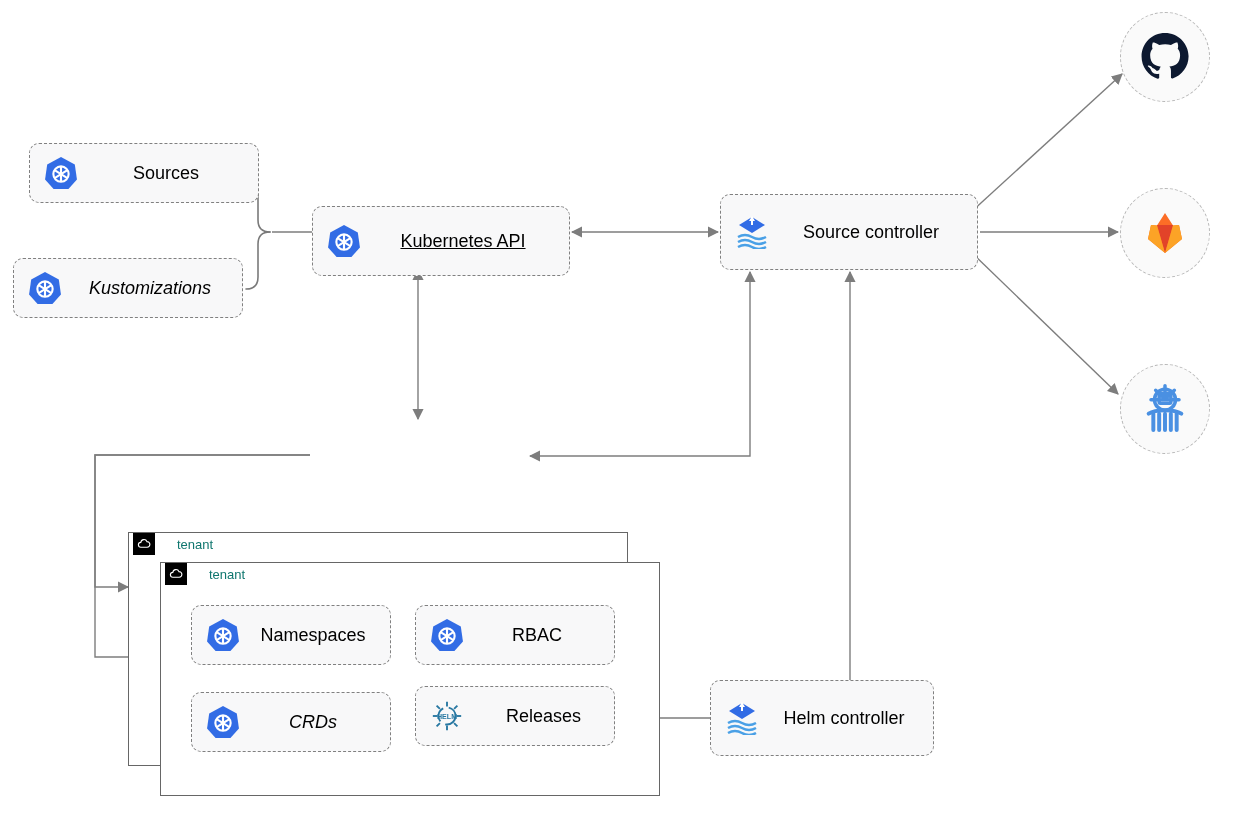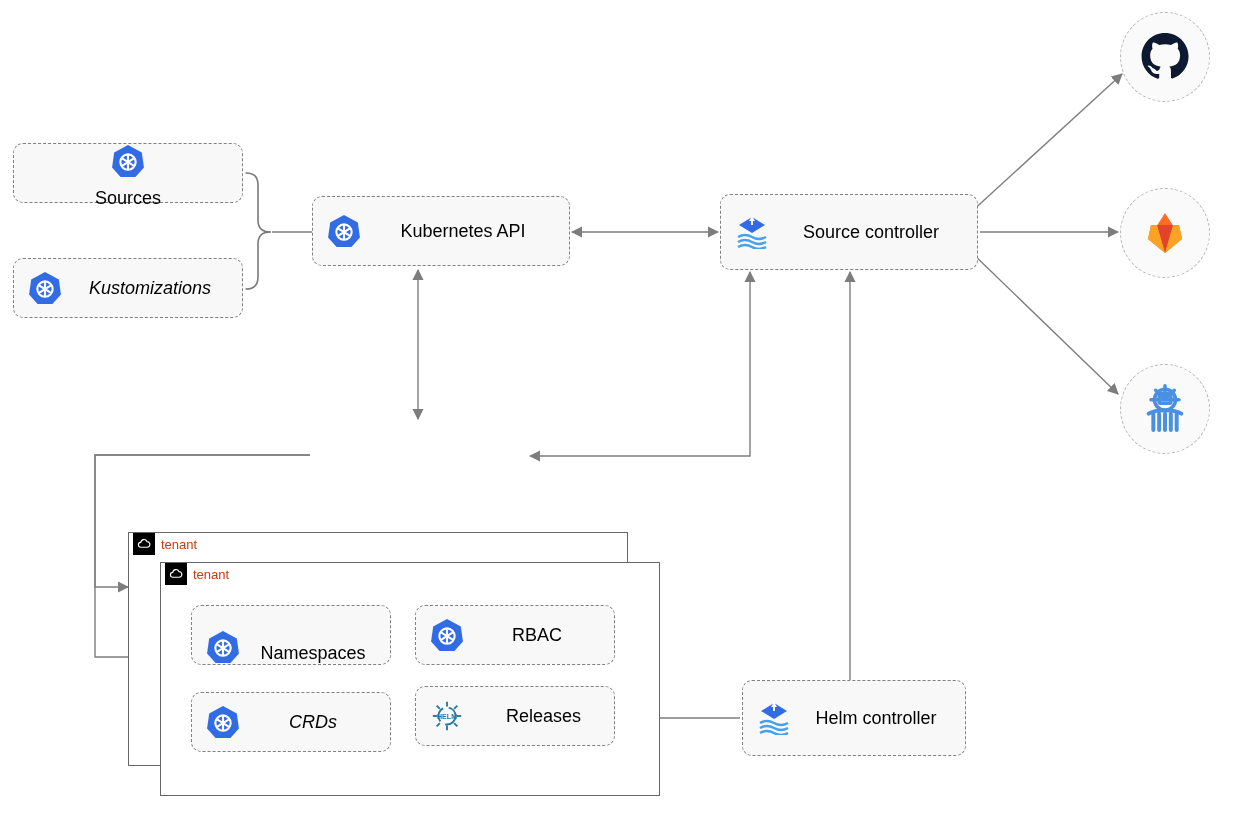--- a/index.html
+++ b/index.html
@@ -76,23 +76,24 @@
   }
   .tenant-header .chip {
     background: #000;
     width: 22px;
     height: 22px;
     display: flex;
     align-items: center;
     justify-content: center;
   }
   .tenant-header .txt {
-    color: #c2410c;
+    color: #0f766e;
     font-size: 13px;
     padding-top: 1px;
+    margin-left: 16px;
   }
 
   
   svg.arrows {
     position: absolute;
     left: 0; top: 0;
     width: 1244px;
     height: 816px;
     pointer-events: none;
   }
@@ -138,21 +139,21 @@
   <path class="arrowline" d="M 980 232 L 1118 232" marker-end="url(#arrow)"></path>
 
   <path class="arrowline" d="M 970 251 L 1118 394" marker-end="url(#arrow)"></path>
 
   <path class="arrowline" d="M 310 455 L 95 455 L 95 587 L 128 587" marker-end="url(#arrow)"></path>
   <path class="arrowline" d="M 310 455 L 95 455 L 95 657 L 160 657" marker-end="url(#arrow)"></path>
 
   <line class="arrowline" x1="740" y1="718" x2="618" y2="718" marker-end="url(#arrow)"></line>
 </svg>
 
-<div class="node" style="left:13px; top:143px; width:230px; height:60px;flex-direction:column;">
+<div class="node" style="left:29px; top:143px; width:230px; height:60px;">
   <span class="icon">
     <svg viewBox="0 0 32 32">
           <polygon points="16,1 29,8 31,22 23,31 9,31 1,22 3,8" fill="#326ce5"></polygon>
           <circle cx="16" cy="17" r="7.2" fill="none" stroke="#fff" stroke-width="2"></circle>
           <g stroke="#fff" stroke-width="2">
             <line x1="16" y1="17" x2="16" y2="9.8"></line>
             <line x1="16" y1="17" x2="22.4" y2="13"></line>
             <line x1="16" y1="17" x2="22.4" y2="21"></line>
             <line x1="16" y1="17" x2="16" y2="24.2"></line>
             <line x1="16" y1="17" x2="9.6" y2="21"></line>
@@ -174,21 +175,21 @@
             <line x1="16" y1="17" x2="22.4" y2="21"></line>
             <line x1="16" y1="17" x2="16" y2="24.2"></line>
             <line x1="16" y1="17" x2="9.6" y2="21"></line>
             <line x1="16" y1="17" x2="9.6" y2="13"></line>
           </g>
         </svg>
   </span>
   <span class="label">Kustomizations</span>
 </div>
 
-<div class="node" style="left:312px; top:196px; width:258px; height:70px;">
+<div class="node" style="left:312px; top:206px; width:258px; height:70px;text-decoration:underline;">
   <span class="icon">
     <svg viewBox="0 0 32 32">
           <polygon points="16,1 29,8 31,22 23,31 9,31 1,22 3,8" fill="#326ce5"></polygon>
           <circle cx="16" cy="17" r="7.2" fill="none" stroke="#fff" stroke-width="2"></circle>
           <g stroke="#fff" stroke-width="2">
             <line x1="16" y1="17" x2="16" y2="9.8"></line>
             <line x1="16" y1="17" x2="22.4" y2="13"></line>
             <line x1="16" y1="17" x2="22.4" y2="21"></line>
             <line x1="16" y1="17" x2="16" y2="24.2"></line>
             <line x1="16" y1="17" x2="9.6" y2="21"></line>
@@ -207,21 +208,21 @@
           <polygon points="17,1 14,6 20,6" fill="#fff"></polygon>
           <path d="M3 22 Q10 18 17 22 T31 22" stroke="#4aa0e6" stroke-width="2.5" fill="none"></path>
           <path d="M3 27 Q10 23 17 27 T31 27" stroke="#4aa0e6" stroke-width="2.5" fill="none"></path>
           <path d="M3 32 Q10 28 17 32 T31 32" stroke="#4aa0e6" stroke-width="2.5" fill="none"></path>
         </svg>
   </span>
   <span class="label">Source controller</span>
 </div>
 
 
-<div class="node" style="left:742px; top:680px; width:224px; height:76px;">
+<div class="node" style="left:710px; top:680px; width:224px; height:76px;">
   <span class="icon">
     <svg viewBox="0 0 34 34">
           <polygon points="17,2 30,10 17,18 4,10" fill="#326ce5"></polygon>
           <path d="M17 10 L17 2" stroke="#fff" stroke-width="2"></path>
           <polygon points="17,1 14,6 20,6" fill="#fff"></polygon>
           <path d="M3 22 Q10 18 17 22 T31 22" stroke="#4aa0e6" stroke-width="2.5" fill="none"></path>
           <path d="M3 27 Q10 23 17 27 T31 27" stroke="#4aa0e6" stroke-width="2.5" fill="none"></path>
           <path d="M3 32 Q10 28 17 32 T31 32" stroke="#4aa0e6" stroke-width="2.5" fill="none"></path>
         </svg>
   </span>
@@ -242,21 +243,21 @@
 <div class="tenant-front" style="left:160px; top:562px; width:498px; height:232px;">
   <div class="tenant-header">
     <span class="chip">
       <svg viewBox="0 0 20 20" width="16" height="16">
             <path d="M6 14 a3 3 0 0 1 0-6 a4 4 0 0 1 7.7-1 A3.5 3.5 0 0 1 14 14 Z" fill="none" stroke="#fff" stroke-width="1.4"></path>
           </svg>
     </span>
     <span class="txt">tenant</span>
   </div>
 
-  <div class="node" style="left:30px; top:42px; width:200px; height:60px; position:absolute;align-items:flex-end;">
+  <div class="node" style="left:30px; top:42px; width:200px; height:60px; position:absolute;">
     <span class="icon">
       <svg viewBox="0 0 32 32">
             <polygon points="16,1 29,8 31,22 23,31 9,31 1,22 3,8" fill="#326ce5"></polygon>
             <circle cx="16" cy="17" r="7.2" fill="none" stroke="#fff" stroke-width="2"></circle>
             <g stroke="#fff" stroke-width="2">
               <line x1="16" y1="17" x2="16" y2="9.8"></line>
               <line x1="16" y1="17" x2="22.4" y2="13"></line>
               <line x1="16" y1="17" x2="22.4" y2="21"></line>
               <line x1="16" y1="17" x2="16" y2="24.2"></line>
               <line x1="16" y1="17" x2="9.6" y2="21"></line>

